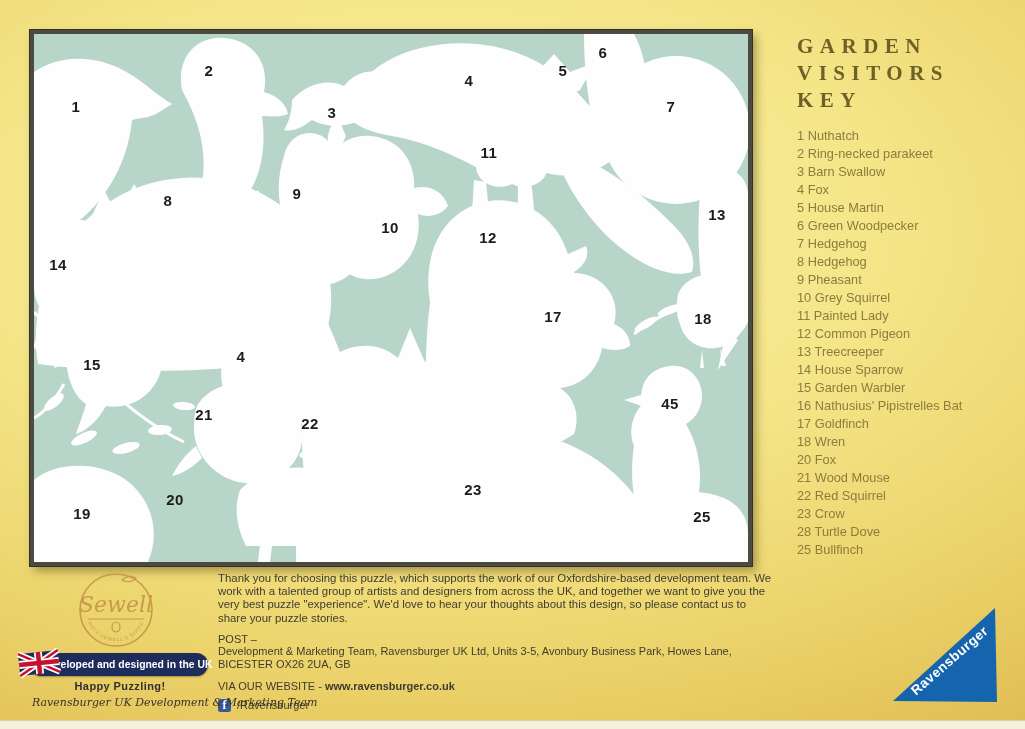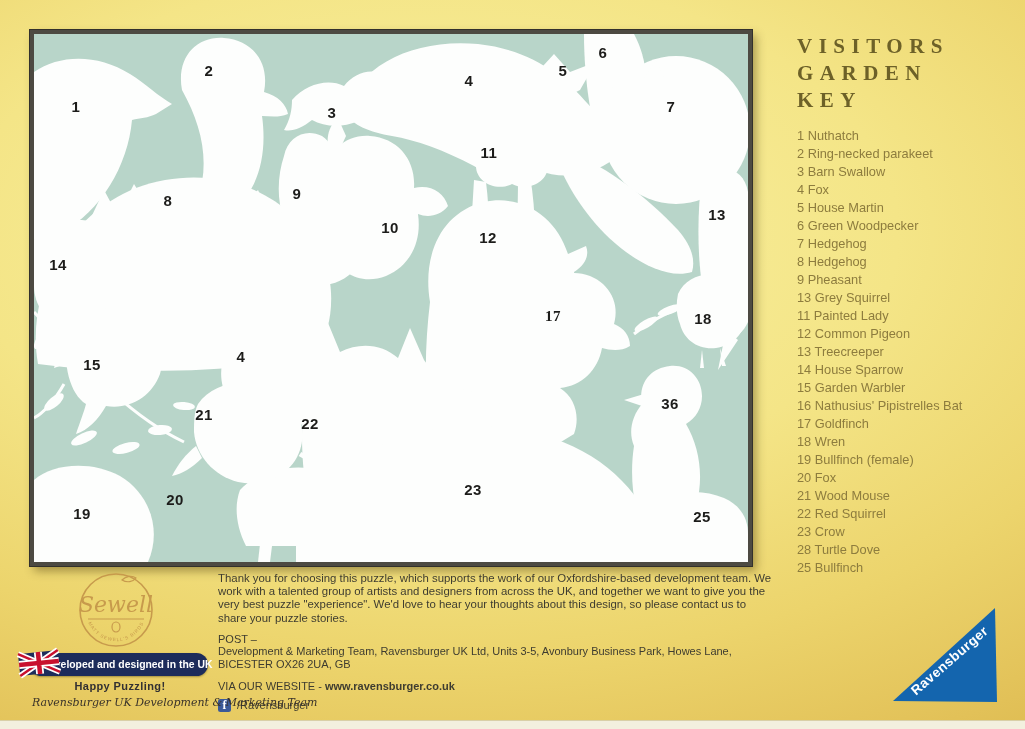--- a/index.html
+++ b/index.html
@@ -187,58 +187,57 @@
       <div class="num" style="left: 637px; top: 72px;">7</div>
       <div class="num" style="left: 134px; top: 166px;">8</div>
       <div class="num" style="left: 263px; top: 159px;">9</div>
       <div class="num" style="left: 356px; top: 193px;">10</div>
       <div class="num" style="left: 455px; top: 118px;">11</div>
       <div class="num" style="left: 454px; top: 203px;">12</div>
       <div class="num" style="left: 683px; top: 180px;">13</div>
       <div class="num" style="left: 24px; top: 230px;">14</div>
       <div class="num" style="left: 58px; top: 330px;">15</div>
       <div class="num" style="left: 207px; top: 322px;">4</div>
-      <div class="num" style="left: 519px; top: 282px; font-family: Liberation Serif, serif;">17</div>
+      <div class="num" style="left: 519px; top: 282px;">17</div>
       <div class="num" style="left: 669px; top: 284px;">18</div>
       <div class="num" style="left: 48px; top: 479px;">19</div>
       <div class="num" style="left: 141px; top: 465px;">20</div>
       <div class="num" style="left: 170px; top: 380px;">21</div>
       <div class="num" style="left: 276px; top: 389px;">22</div>
       <div class="num" style="left: 439px; top: 455px;">23</div>
-      <div class="num" style="left: 636px; top: 369px;">36</div>
+      <div class="num" style="left: 636px; top: 369px;">45</div>
       <div class="num" style="left: 668px; top: 482px;">25</div>
     </div>
 </div>
 
 <div class="key-panel">
   <div class="key-title">
+    <div>GARDEN</div>
     <div>VISITORS</div>
-    <div>GARDEN</div>
     <div>KEY</div>
   </div>
   <div class="key-list">
       <div class="key-item">1 Nuthatch</div>
       <div class="key-item">2 Ring-necked parakeet</div>
       <div class="key-item">3 Barn Swallow</div>
       <div class="key-item">4 Fox</div>
       <div class="key-item">5 House Martin</div>
       <div class="key-item">6 Green Woodpecker</div>
       <div class="key-item">7 Hedgehog</div>
       <div class="key-item">8 Hedgehog</div>
       <div class="key-item">9 Pheasant</div>
-      <div class="key-item">13 Grey Squirrel</div>
+      <div class="key-item">10 Grey Squirrel</div>
       <div class="key-item">11 Painted Lady</div>
       <div class="key-item">12 Common Pigeon</div>
       <div class="key-item">13 Treecreeper</div>
       <div class="key-item">14 House Sparrow</div>
       <div class="key-item">15 Garden Warbler</div>
       <div class="key-item">16 Nathusius' Pipistrelles Bat</div>
       <div class="key-item">17 Goldfinch</div>
       <div class="key-item">18 Wren</div>
-      <div class="key-item">19 Bullfinch (female)</div>
       <div class="key-item">20 Fox</div>
       <div class="key-item">21 Wood Mouse</div>
       <div class="key-item">22 Red Squirrel</div>
       <div class="key-item">23 Crow</div>
       <div class="key-item">28 Turtle Dove</div>
       <div class="key-item">25 Bullfinch</div>
     </div>
 </div>
 
 <div class="msg">

